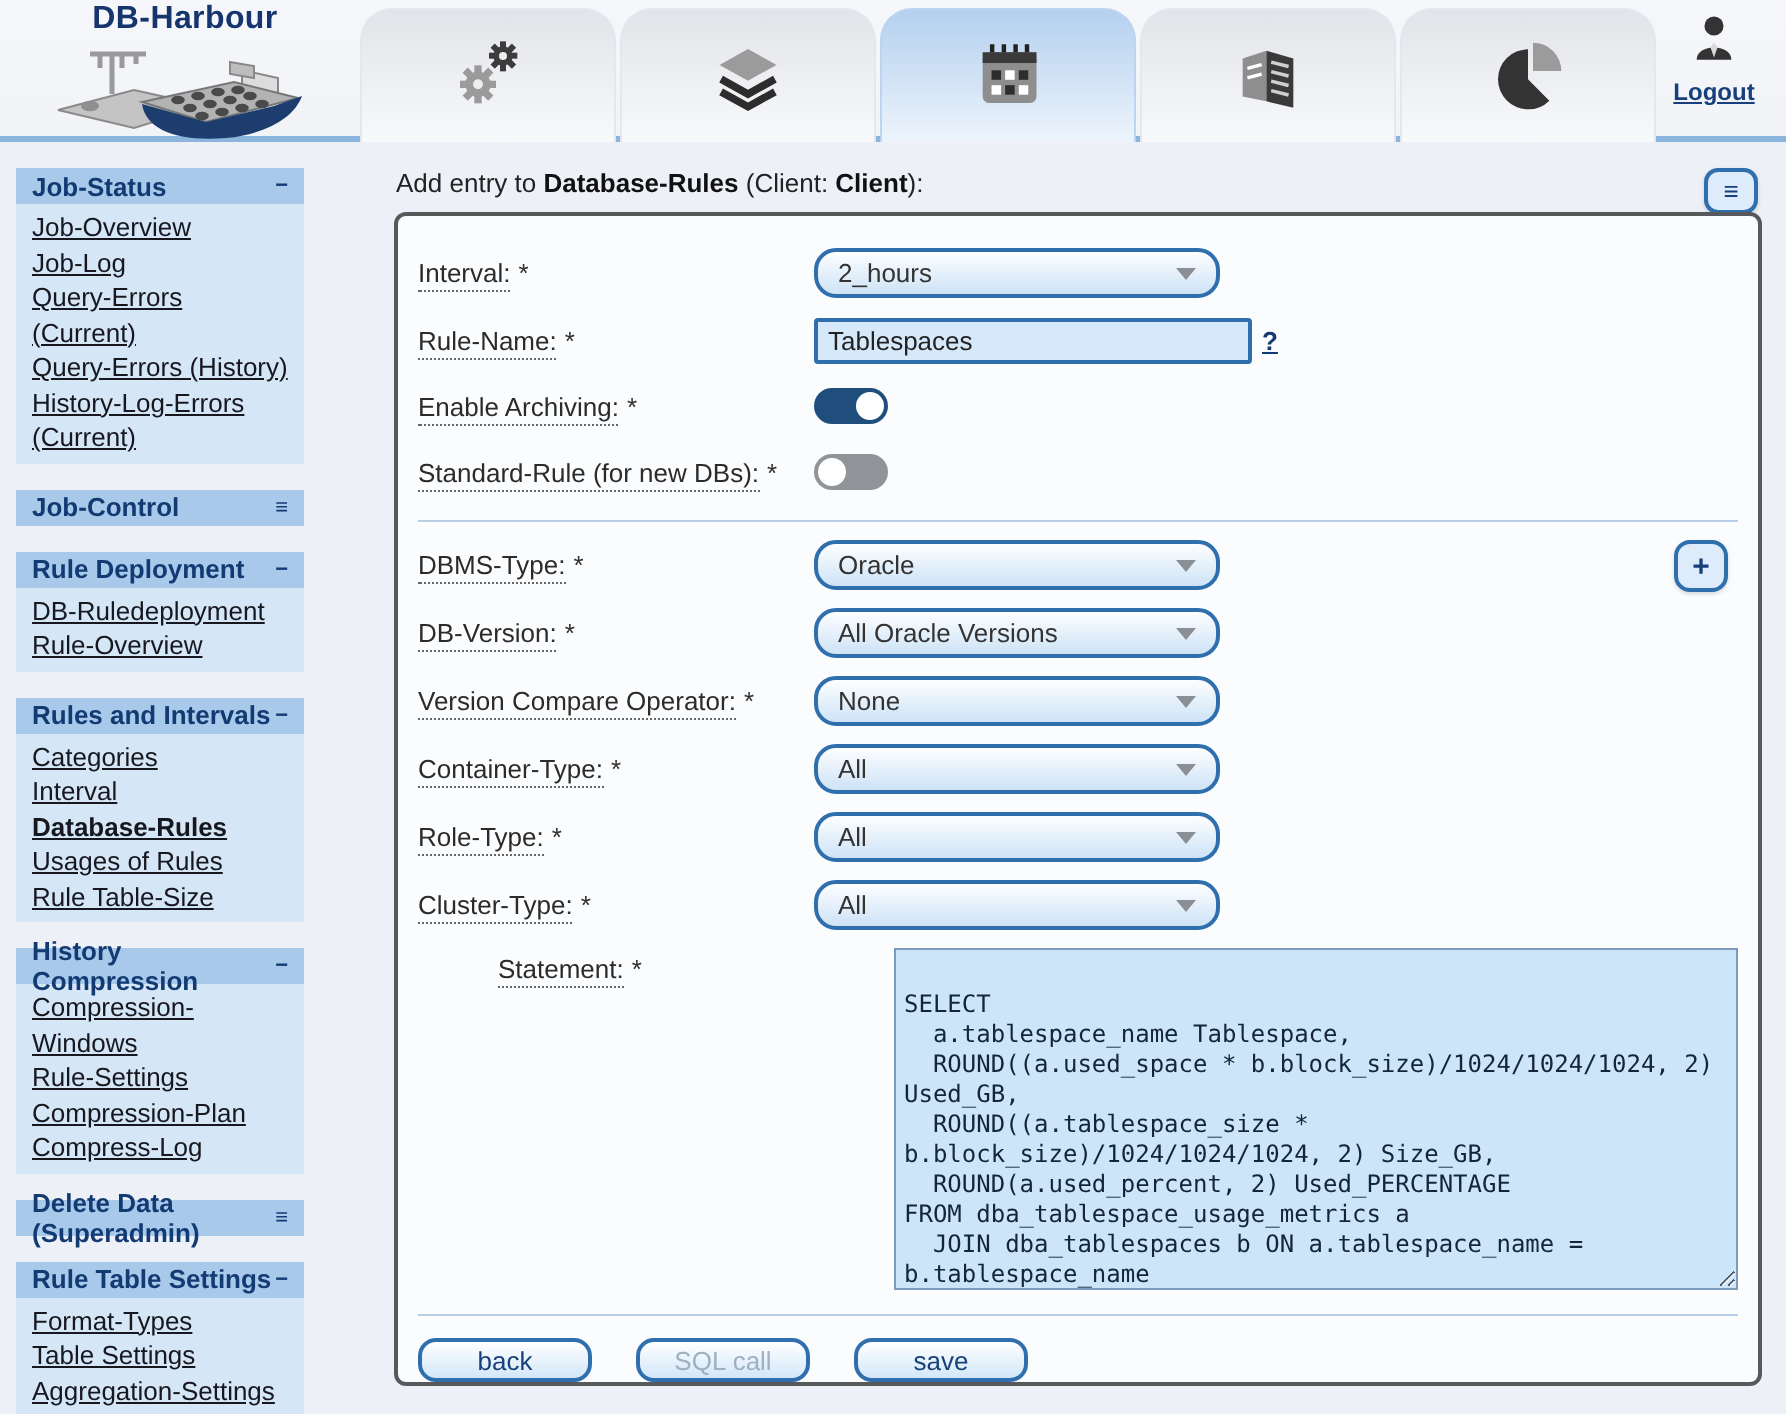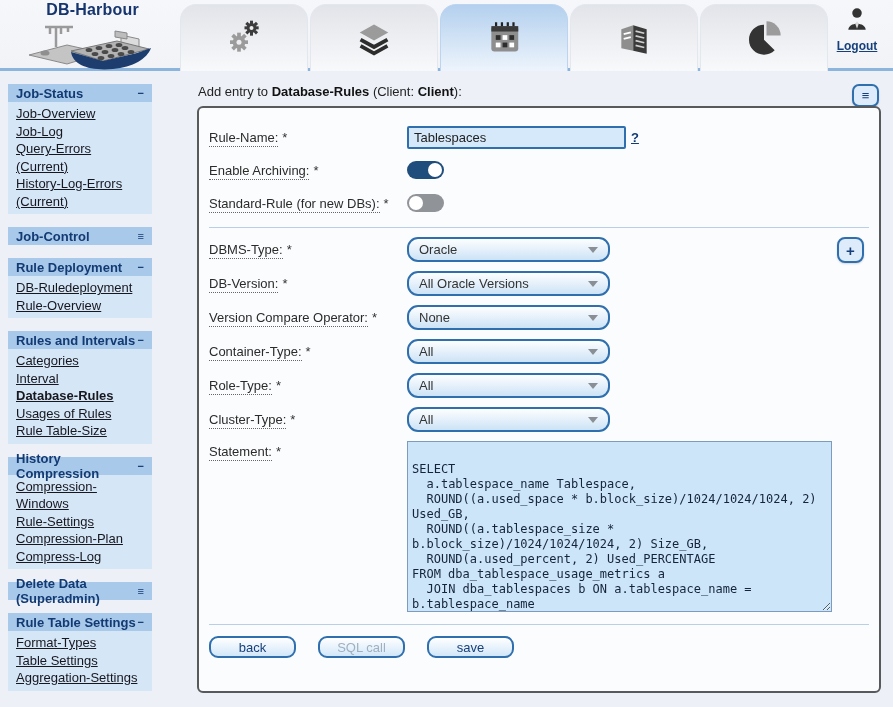--- a/index.html
+++ b/index.html
@@ -40,21 +40,21 @@
   .main-heading b { color:#111; }
   .menu-btn { position:absolute; right:14px; top:84px; width:27px; height:23px;
               border:2px solid #2f6fae; border-radius:7px; background:#ddebfb;
               color:#17407b; font-size:13px; display:flex; align-items:center;
               justify-content:center; cursor:pointer; box-shadow:0 1px 2px rgba(0,0,0,.15); }
   .form-panel { position:absolute; left:197px; top:106px; width:684px; height:587px;
                 background:#fbfcfe; border:2px solid #58595b; border-radius:6px;
                 padding:8px 10px 0 10px; }
   .row { display:flex; align-items:center; margin-top:9px; min-height:24px; position:relative; }
   .row.first { margin-top:8px; }
-  .row.top-align { align-items:flex-start; }
+  .row.top-align { align-items:flex-start;margin-left:40px; }
   .lbl { width:198px; font-size:13px; color:#2b2b2b; flex-shrink:0; }
   .lbl .lbl-text { border-bottom:1px dotted #666; padding-bottom:1px; }
   .lbl .req { margin-left:4px; color:#333; }
   .row.top-align .lbl { margin-top:3px; }
   .select { width:203px; height:25px; border:2px solid #2f6fae; border-radius:11px;
             background:linear-gradient(#fdfeff,#cde3f6); display:flex; align-items:center;
             justify-content:space-between; padding:0 10px; font-size:13px; color:#333;
             cursor:pointer; }
   .select .arrow { width:0; height:0; border-left:5px solid transparent;
                    border-right:5px solid transparent; border-top:6px solid #8a8f96; }
@@ -197,20 +197,21 @@
 
   <div class="section">
     <div class="section-header">
       <span>Job-Status</span>
       <span class="section-toggle">−</span>
     </div>
     <div class="section-body">
       <a class="side-link">Job-Overview</a>
       <a class="side-link">Job-Log</a>
       <a class="side-link">Query-Errors (Current)</a>
+      <a class="side-link">Query-Errors (History)</a>
       <a class="side-link">History-Log-Errors (Current)</a>
     </div>
   </div>
 
   <div class="section">
     <div class="section-header">
       <span>Job-Control</span>
       <span class="section-toggle">≡</span>
     </div>
   </div>
@@ -273,20 +274,27 @@
   </div>
 </div>
 
 <div class="main-heading">
   <span>Add entry to </span><b>Database-Rules</b><span> (Client: </span><b>Client</b><span>):</span>
 </div>
 <div class="menu-btn">≡</div>
 
 <div class="form-panel">
 
+  <div class="row first">
+    <div class="lbl"><span class="lbl-text">Interval:</span><span class="req">*</span></div>
+    <div class="select">
+      <span>2_hours</span>
+      <span class="arrow"></span>
+    </div>
+  </div>
 
   <div class="row">
     <div class="lbl"><span class="lbl-text">Rule-Name:</span><span class="req">*</span></div>
     <input class="text-input" type="text" value="Tablespaces" style="">
     <a class="help-link">?</a>
   </div>
 
   <div class="row">
     <div class="lbl"><span class="lbl-text">Enable Archiving:</span><span class="req">*</span></div>
     <div class="toggle on">

